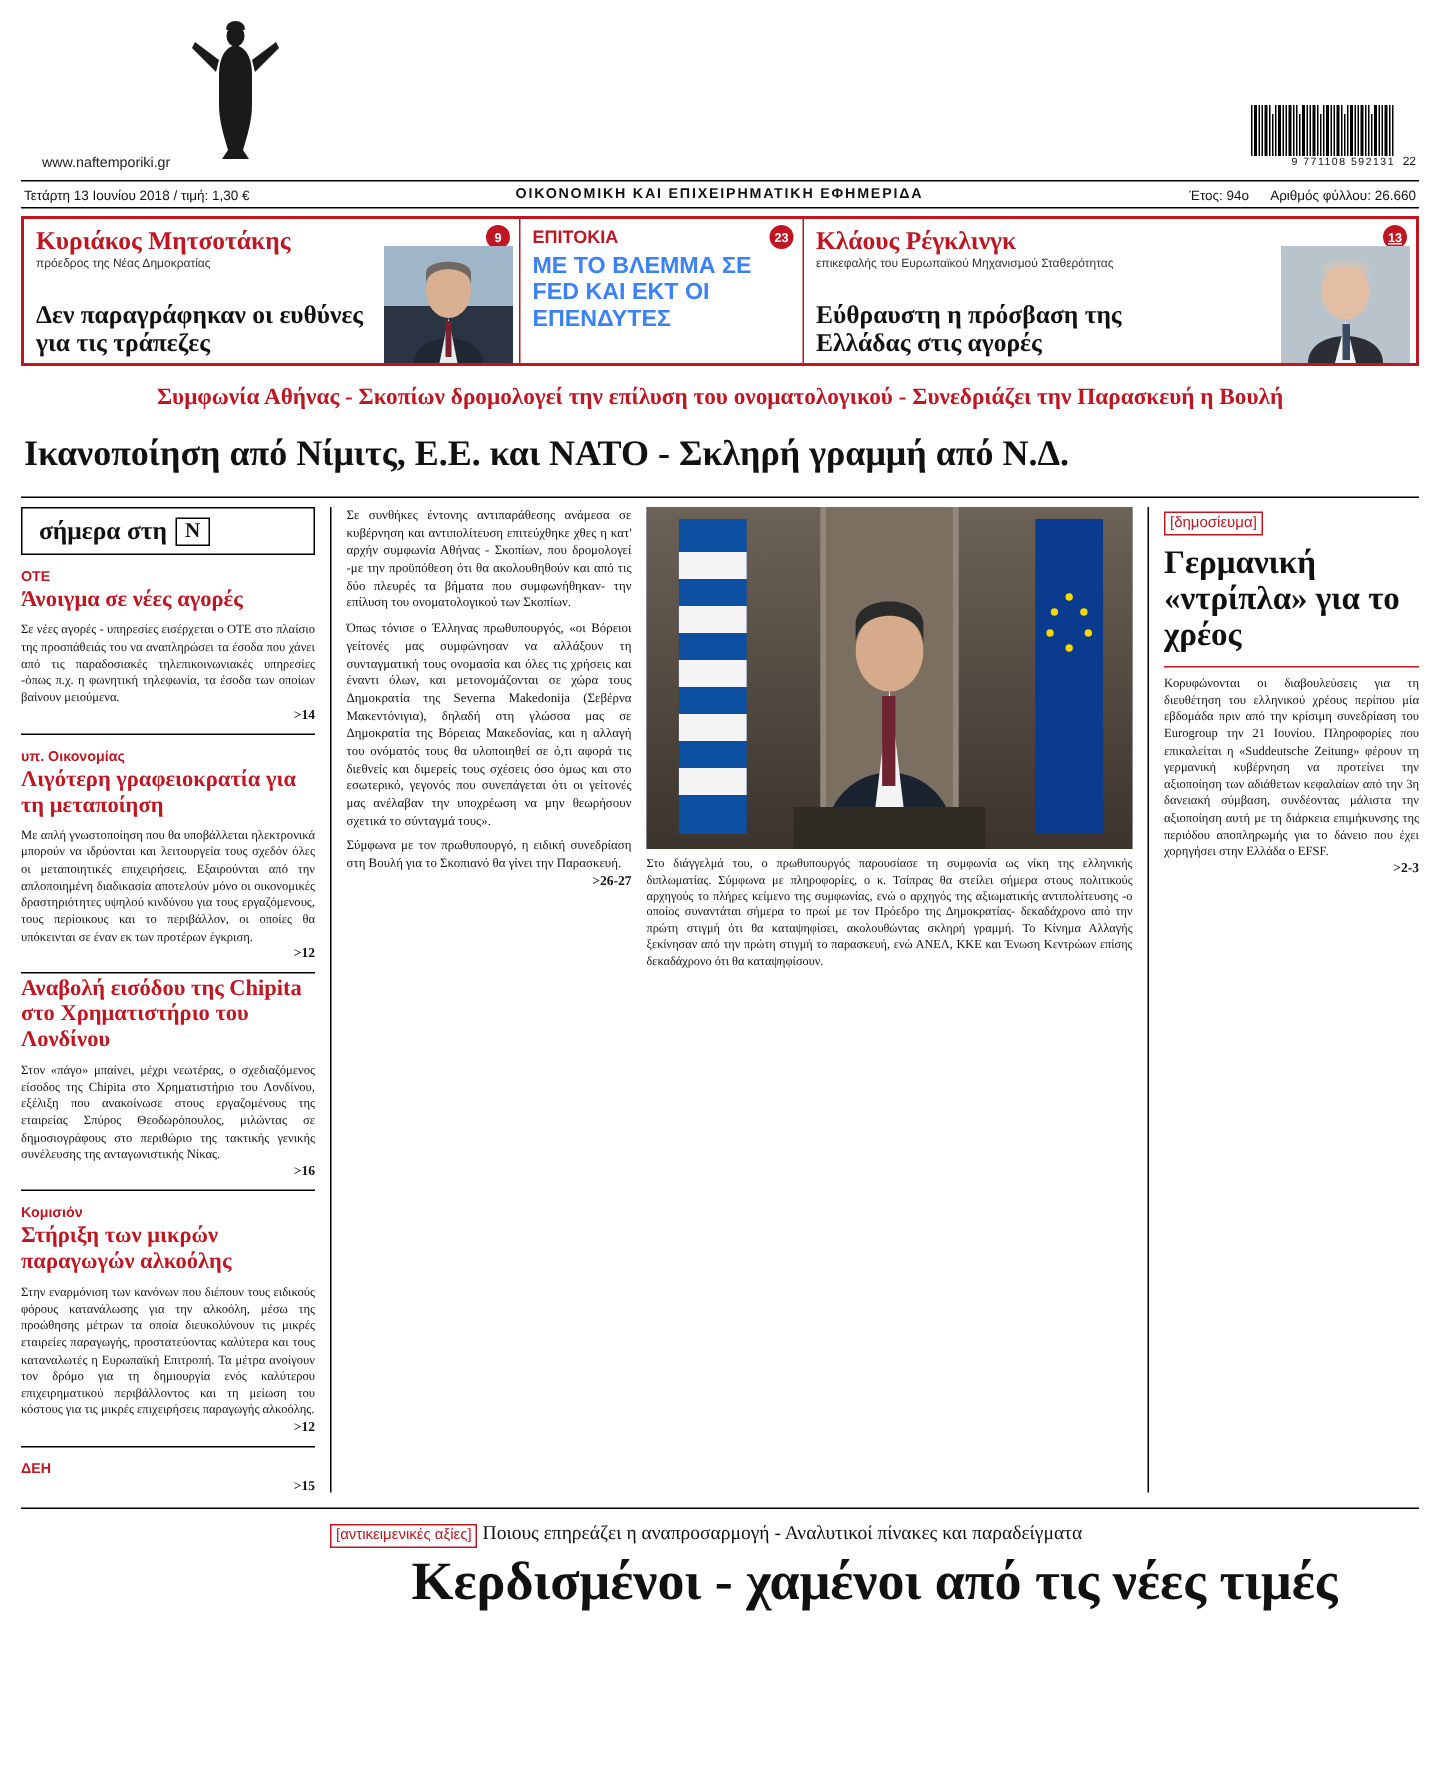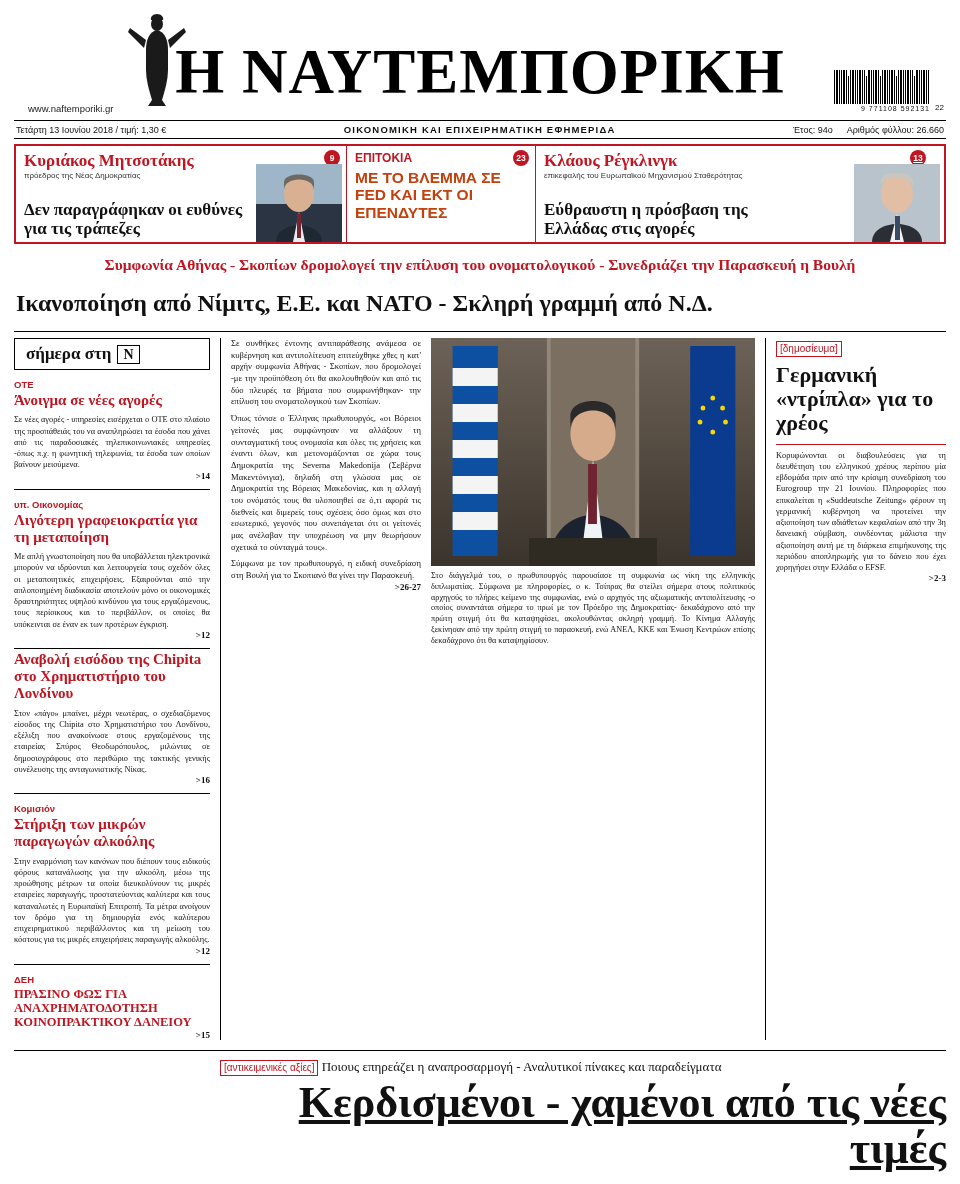--- a/index.html
+++ b/index.html
@@ -163,29 +163,29 @@
     color: #fff;
     font-family: "Liberation Sans", sans-serif;
     font-size: 8.5px;
     font-weight: bold;
     display: flex;
     align-items: center;
     justify-content: center;
   }
   .promo-col.a .pagebadge { right: 6px; }
   .promo-col.b .pagebadge { right: 6px; }
-  .promo-col.c .pagebadge { right: 18px; text-decoration: underline; }
+  .promo-col.c .pagebadge { right: 6px; text-decoration: underline; }
   .promo-col.b .promo-name {
     color: #c01622;
     font-size: 12px;
     font-weight: bold;
     font-family: "Liberation Sans", sans-serif;
   }
   .promo-b-head {
-    color: #c2410c;
+    color: #3b82f6;
     font-weight: bold;
     font-size: 15.5px;
     line-height: 1.14;
     font-family: "Liberation Sans", sans-serif;
     margin-top: 4px;
   }
 
   
   .kicker {
     margin-top: 12px;
@@ -310,46 +310,44 @@
   .lower {
     margin-top: 10px;
     border-top: 1px solid #000;
     padding-top: 8px;
     display: flex;
   }
   .lower-left { width: 206px; padding-right: 10px; }
   .lower-main { flex: 1; }
   .lower-kicker { font-size: 13px; }
   .lower-head {
-    font-size: 44px;
-    font-weight: bold;
-    text-align: right;
+    font-size: 36px;
+    font-weight: bold;
+    text-align: center;
     margin-top: 4px;
     line-height: 1.05;
-    text-decoration: underline;
   }
   .ref-right { text-align: right; font-weight: bold; font-size: 9px; }
 </style>
 </head>
 <body>
 
 <div class="page">
 
   <div class="masthead">
     <svg class="logo-figure" viewBox="0 0 70 96">
       <g fill="#1a1a1a">
         <ellipse cx="35" cy="14" rx="6" ry="7"></ellipse>
         <path d="M35 20 C27 22 24 30 24 40 L24 60 C24 70 27 80 30 90 L40 90 C43 80 46 70 46 60 L46 40 C46 30 43 22 35 20 Z"></path>
         <path d="M24 30 L8 18 L6 22 L22 38 Z"></path>
         <path d="M46 30 L62 18 L64 22 L48 38 Z"></path>
         <path d="M30 90 L26 96 L44 96 L40 90 Z"></path>
         <path d="M35 4 C31 4 28 7 29 10 L41 10 C42 7 39 4 35 4 Z"></path>
       </g>
     </svg>
-    <div class="masthead-title">Η ΝΑΥΤΕΜΠΟΡΙΚΗ</div>
     <div class="website-url">www.naftemporiki.gr</div>
     <div class="barcode">
       <div class="barcode-bars">
         <i></i>
           <i class="w"></i>
           <i></i>
           <i></i>
           <i class="w"></i>
           <i></i>
           <i class="s"></i>
@@ -485,21 +483,20 @@
       <div>
         <div class="sec-label">Κομισιόν</div>
         <div class="sec-head">Στήριξη των μικρών παραγωγών αλκοόλης</div>
         <div class="body-text">Στην εναρμόνιση των κανόνων που διέπουν τους ειδικούς φόρους κατανάλωσης για την αλκοόλη, μέσω της προώθησης μέτρων τα οποία διευκολύνουν τις μικρές εταιρείες παραγωγής, προστατεύοντας καλύτερα και τους καταναλωτές η Ευρωπαϊκή Επιτροπή. Τα μέτρα ανοίγουν τον δρόμο για τη δημιουργία ενός καλύτερου επιχειρηματικού περιβάλλοντος και τη μείωση του κόστους για τις μικρές επιχειρήσεις παραγωγής αλκοόλης.</div>
         <div class="ref-right">&gt;12</div>
       </div>
       <div class="divider"></div>
 
       <div>
         <div class="sec-label">ΔΕΗ</div>
-        <div class="sec-head" style="font-size:12.5px">ΠΡΑΣΙΝΟ ΦΩΣ ΓΙΑ ΑΝΑΧΡΗΜΑΤΟΔΟΤΗΣΗ ΚΟΙΝΟΠΡΑΚΤΙΚΟΥ ΔΑΝΕΙΟΥ</div>
         <div class="ref-right">&gt;15</div>
       </div>
     </div>
 
     <div class="col-mid">
       <div class="mid-top">
         <div class="mid-top-text">
           <div class="mid-lead">Σε συνθήκες έντονης αντιπαράθεσης ανάμεσα σε κυβέρνηση και αντιπολίτευση επιτεύχθηκε χθες η κατ' αρχήν συμφωνία Αθήνας - Σκοπίων, που δρομολογεί -με την προϋπόθεση ότι θα ακολουθηθούν και από τις δύο πλευρές τα βήματα που συμφωνήθηκαν- την επίλυση του ονοματολογικού των Σκοπίων.</div>
           <div class="mid-lead" style="margin-top:5px">Όπως τόνισε ο Έλληνας πρωθυπουργός, «οι Βόρειοι γείτονές μας συμφώνησαν να αλλάξουν τη συνταγματική τους ονομασία και όλες τις χρήσεις και έναντι όλων, και μετονομάζονται σε χώρα τους Δημοκρατία της Severna Makedonija (Σεβέρνα Μακεντόνιγια), δηλαδή στη γλώσσα μας σε Δημοκρατία της Βόρειας Μακεδονίας, και η αλλαγή του ονόματός τους θα υλοποιηθεί σε ό,τι αφορά τις διεθνείς και διμερείς τους σχέσεις όσο όμως και στο εσωτερικό, γεγονός που συνεπάγεται ότι οι γείτονές μας ανέλαβαν την υποχρέωση να μην θεωρήσουν σχετικά το σύνταγμά τους».</div>
           <div class="mid-lead" style="margin-top:5px">Σύμφωνα με τον πρωθυπουργό, η ειδική συνεδρίαση στη Βουλή για το Σκοπιανό θα γίνει την Παρασκευή.</div>

